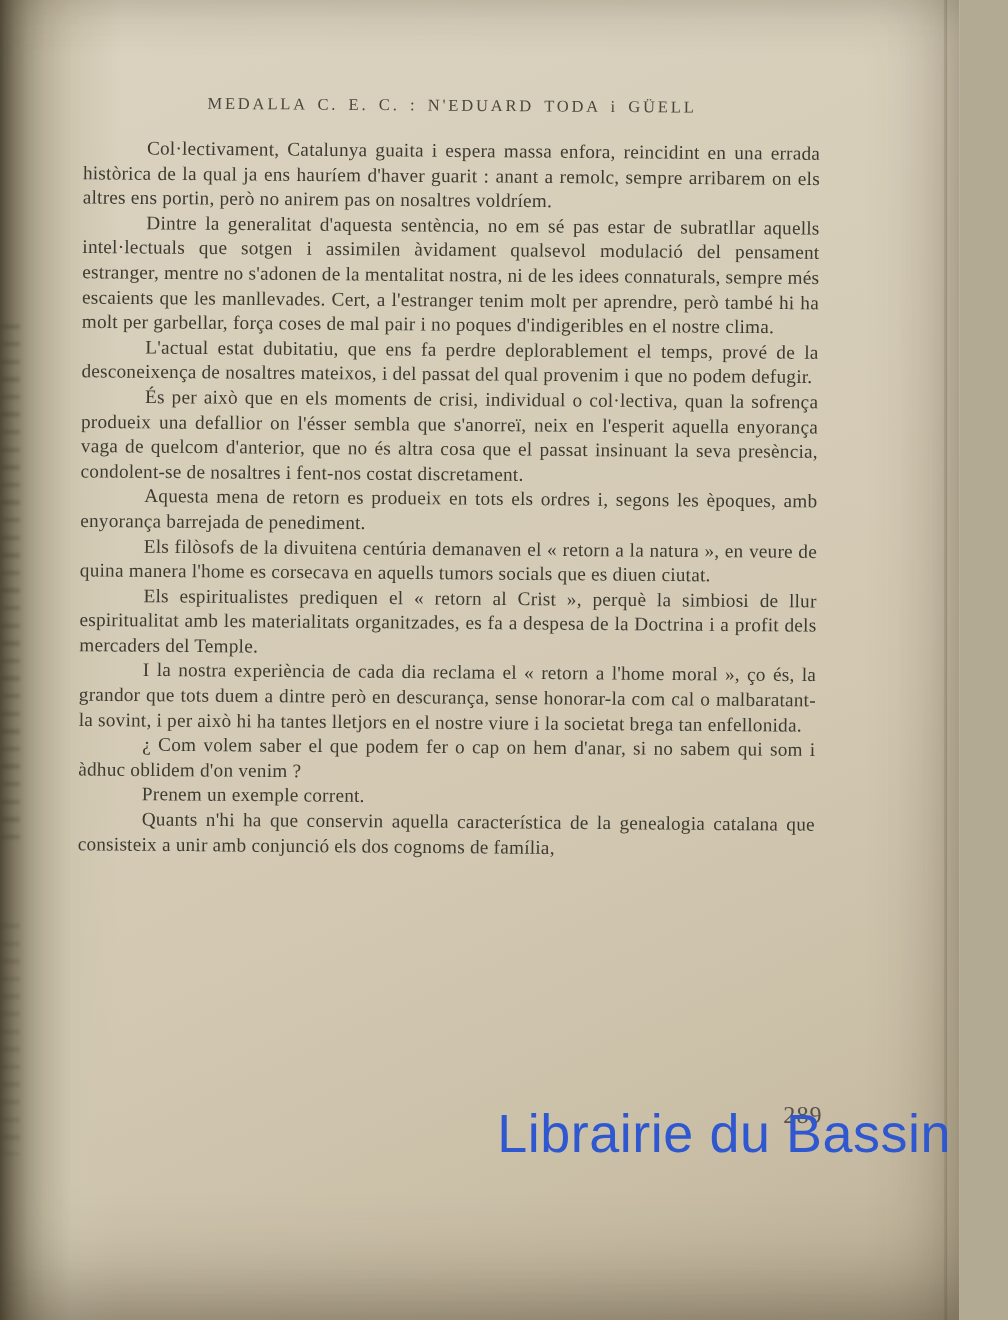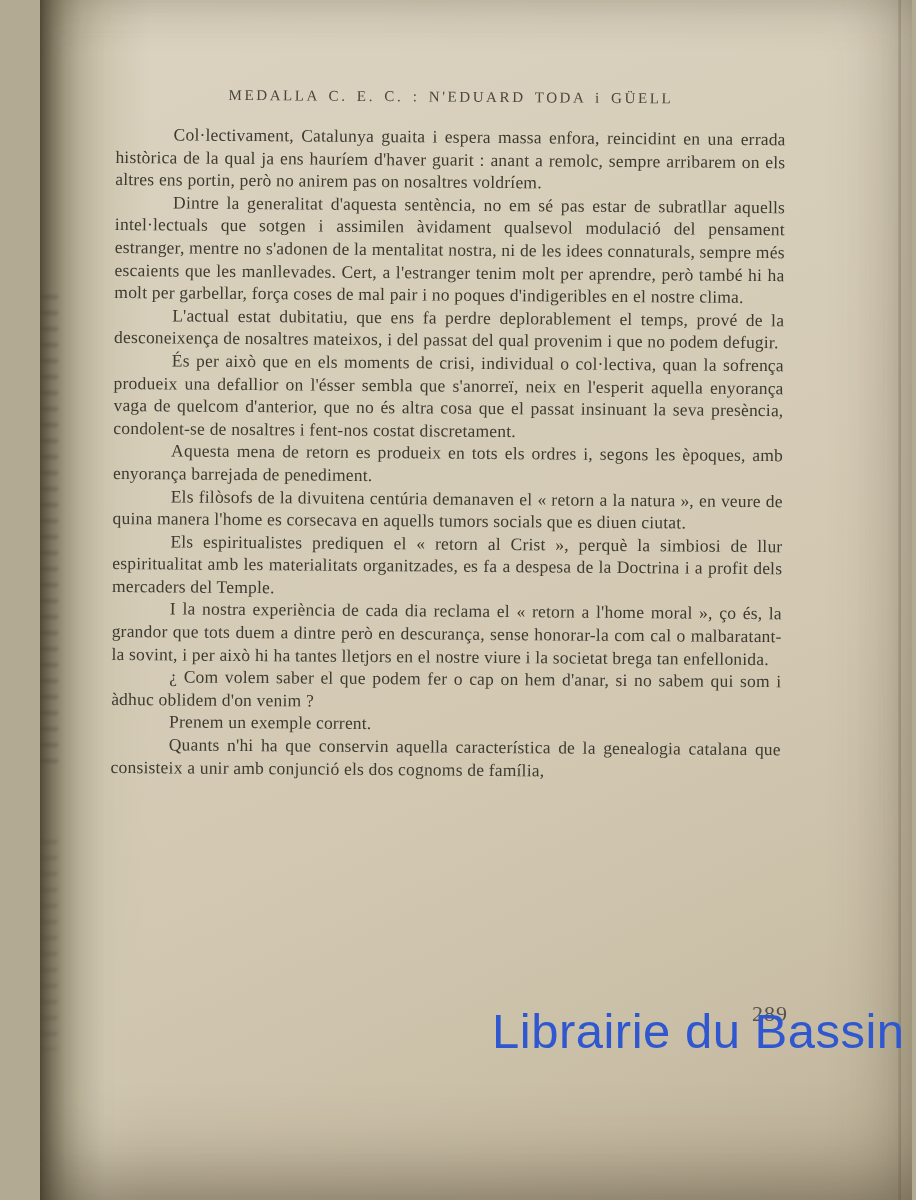--- a/index.html
+++ b/index.html
@@ -8,21 +8,20 @@
     font-family: "Liberation Serif", serif;
     background: #b3aa93;
     overflow: hidden;
   }
   .photo {
     position: relative;
     width: 872px;
     height: 1200px;
     background: linear-gradient(155deg, #dbd3c0 0%, #d7ceba 30%, #d2c8b2 62%, #c8bda4 86%, #bdb298 100%);
     overflow: hidden;
-    margin-left: 40px;
   }
   
   .gutter {
     position: absolute;
     top: 0; left: 0;
     width: 110px; height: 100%;
     background: linear-gradient(90deg,
       #5e5745 0px, #756d59 5px, #958c75 14px, #b0a78f 26px,
       #c3baa2 42px, #cfc6b0 64px, rgba(213,204,184,0) 110px);
   }

